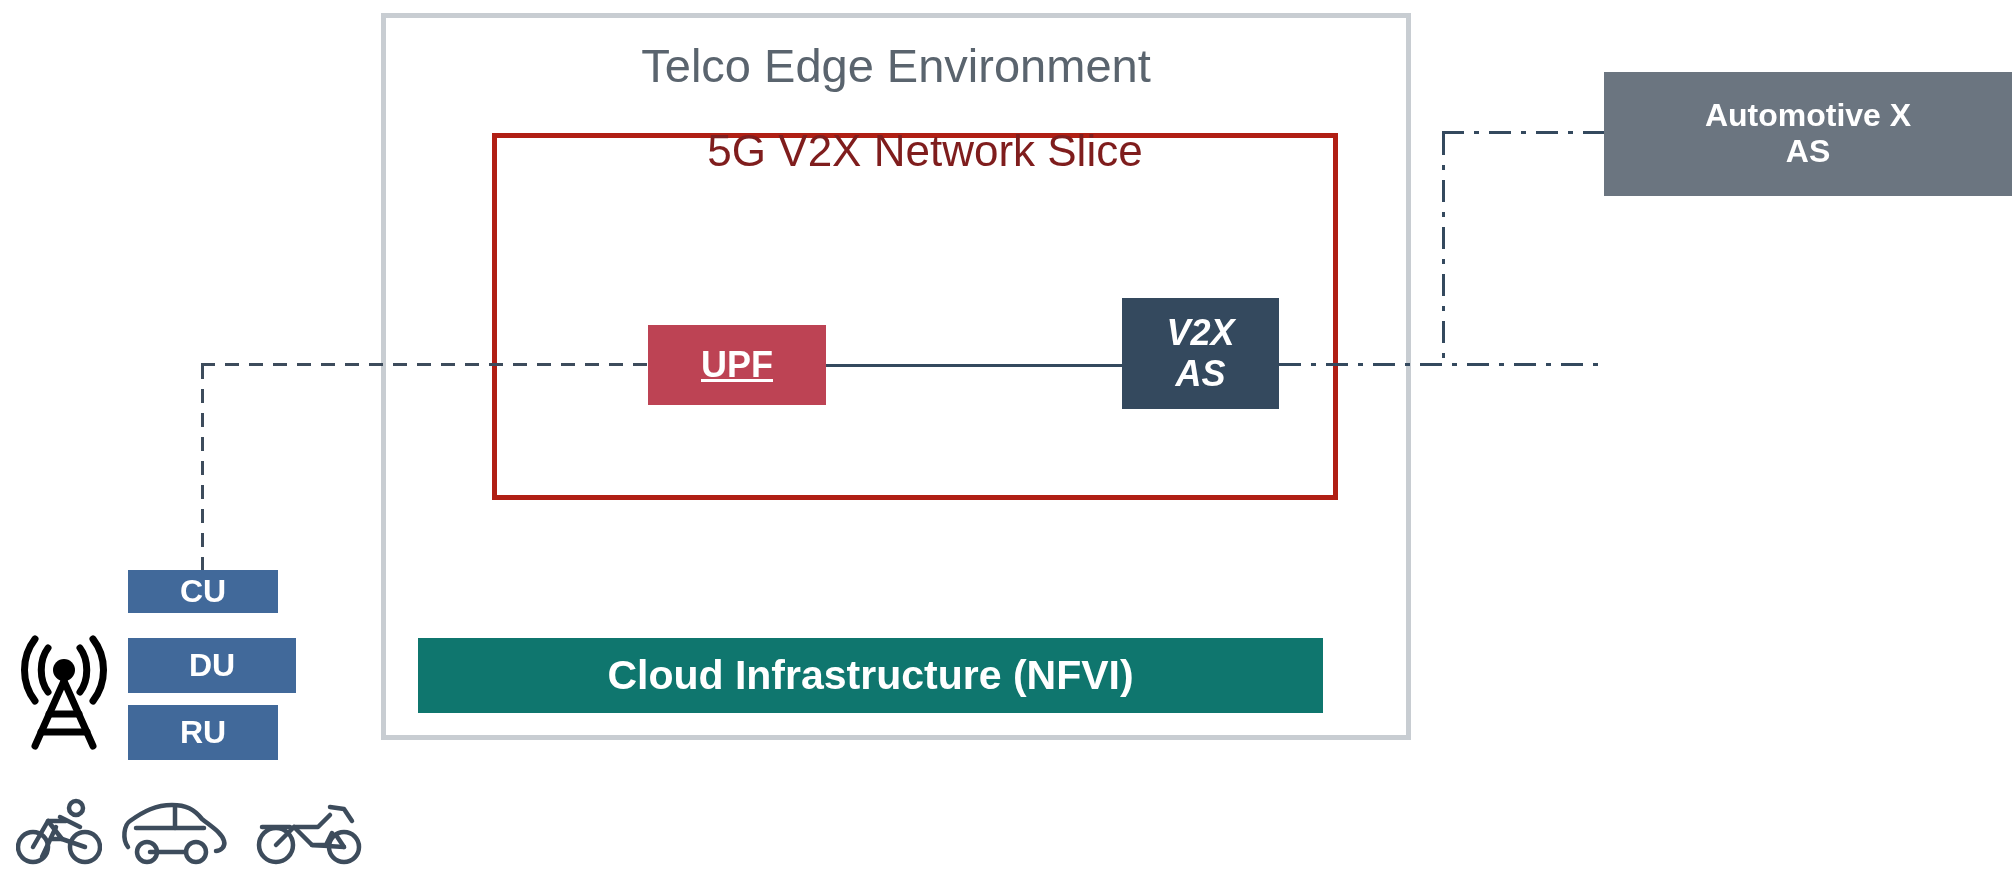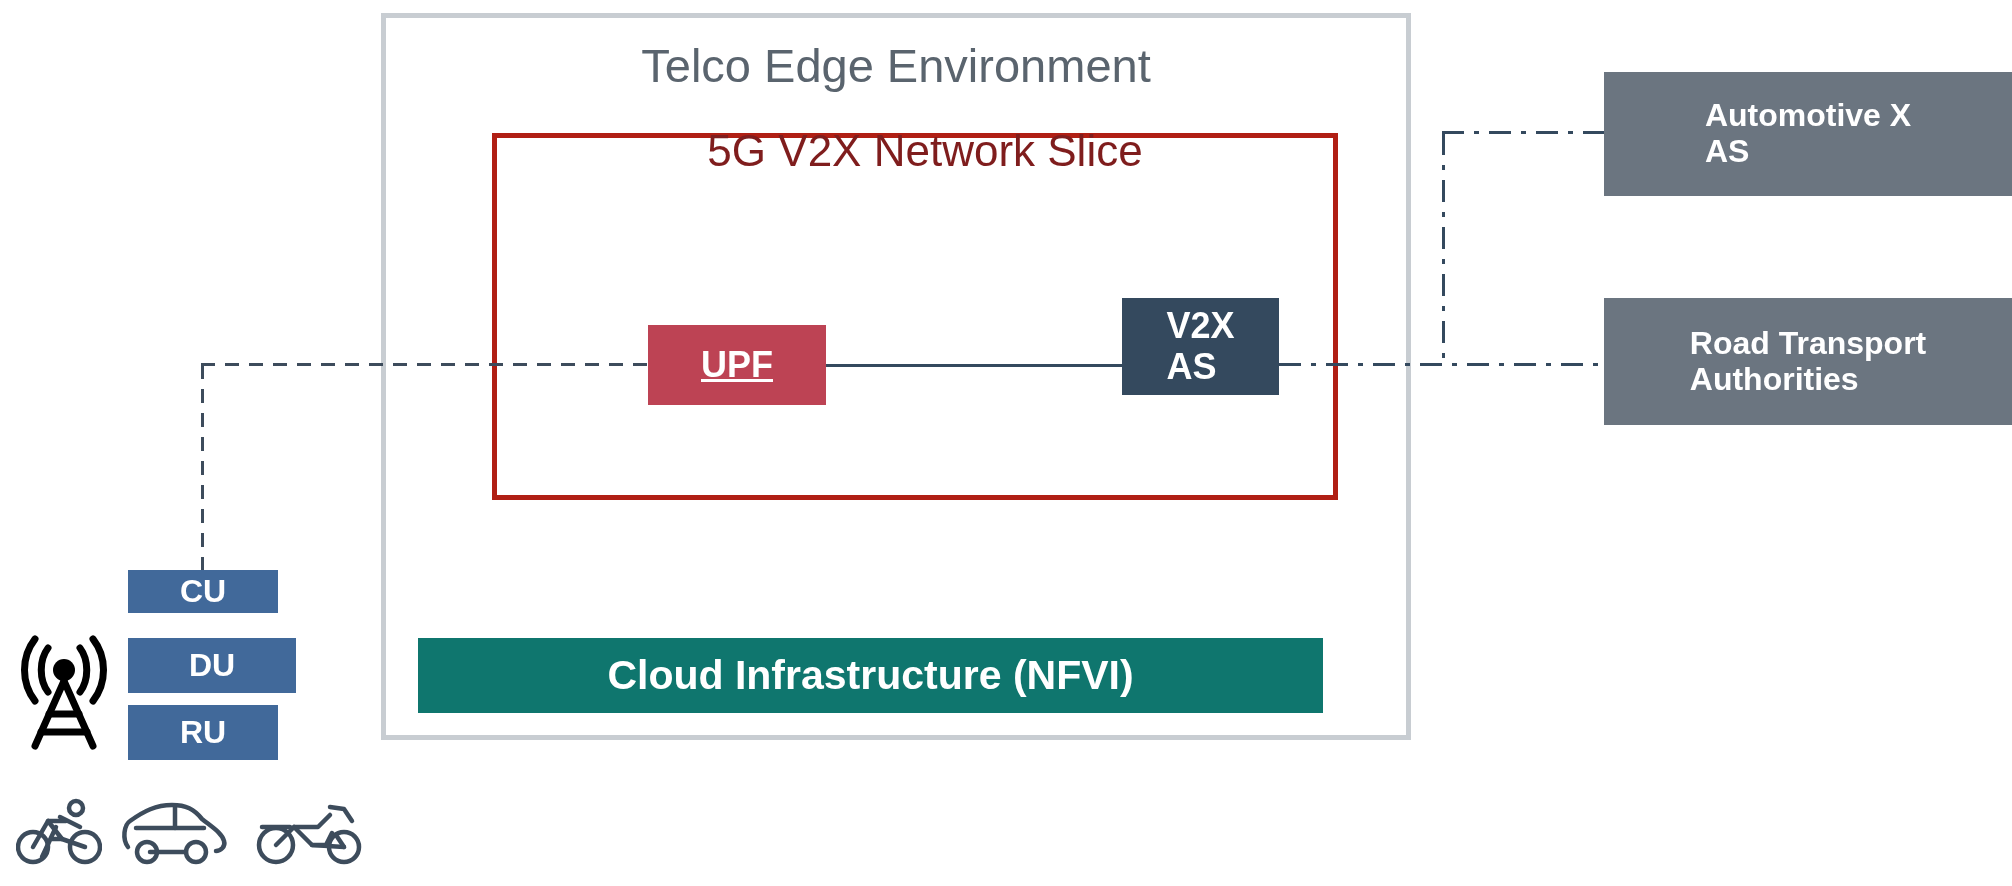--- a/index.html
+++ b/index.html
@@ -64,42 +64,44 @@
     font-weight: 400;
     white-space: nowrap;
   }
 
   
   .node-box {
     position: absolute;
     display: flex;
     align-items: center;
     justify-content: center;
+    text-align: center;
     color: #ffffff;
     font-weight: bold;
     line-height: 1.12;
     box-sizing: border-box;
   }
 
   #upf-box {
     left: 648px;
     top: 325px;
     width: 178px;
     height: 80px;
     background: #bd4354;
     font-size: 36px;
     text-decoration: underline;
   }
   #v2x-as-box {
     left: 1122px;
     top: 298px;
     width: 157px;
-    height: 97px;
+    height: 111px;
     background: #34495e;
     font-size: 36px;
+    font-style: italic;
   }
   #automotive-x-as-box {
     left: 1604px;
     top: 72px;
     width: 408px;
     height: 124px;
     background: #6b7580;
     font-size: 32px;
     padding: 0 10px;
   }
@@ -246,26 +248,20 @@
     </div>
   </div>
 
   <div id="automotive-x-as-box" class="node-box">
     <div>
       <div>Automotive X</div>
       <div>AS</div>
     </div>
   </div>
 
-  <div id="road-transport-box" class="node-box">
-    <div>
-      <div>Road Transport</div>
-      <div>Authorities</div>
-    </div>
-  </div>
 
   <div id="cu-box" class="node-box">
     <span>CU</span>
   </div>
   <div id="du-box" class="node-box">
     <span>DU</span>
   </div>
   <div id="ru-box" class="node-box">
     <span>RU</span>
   </div>

